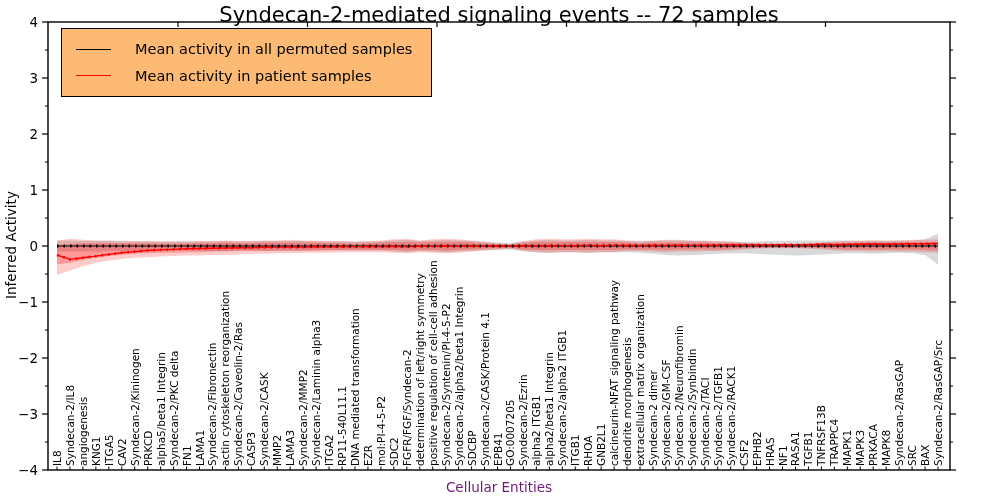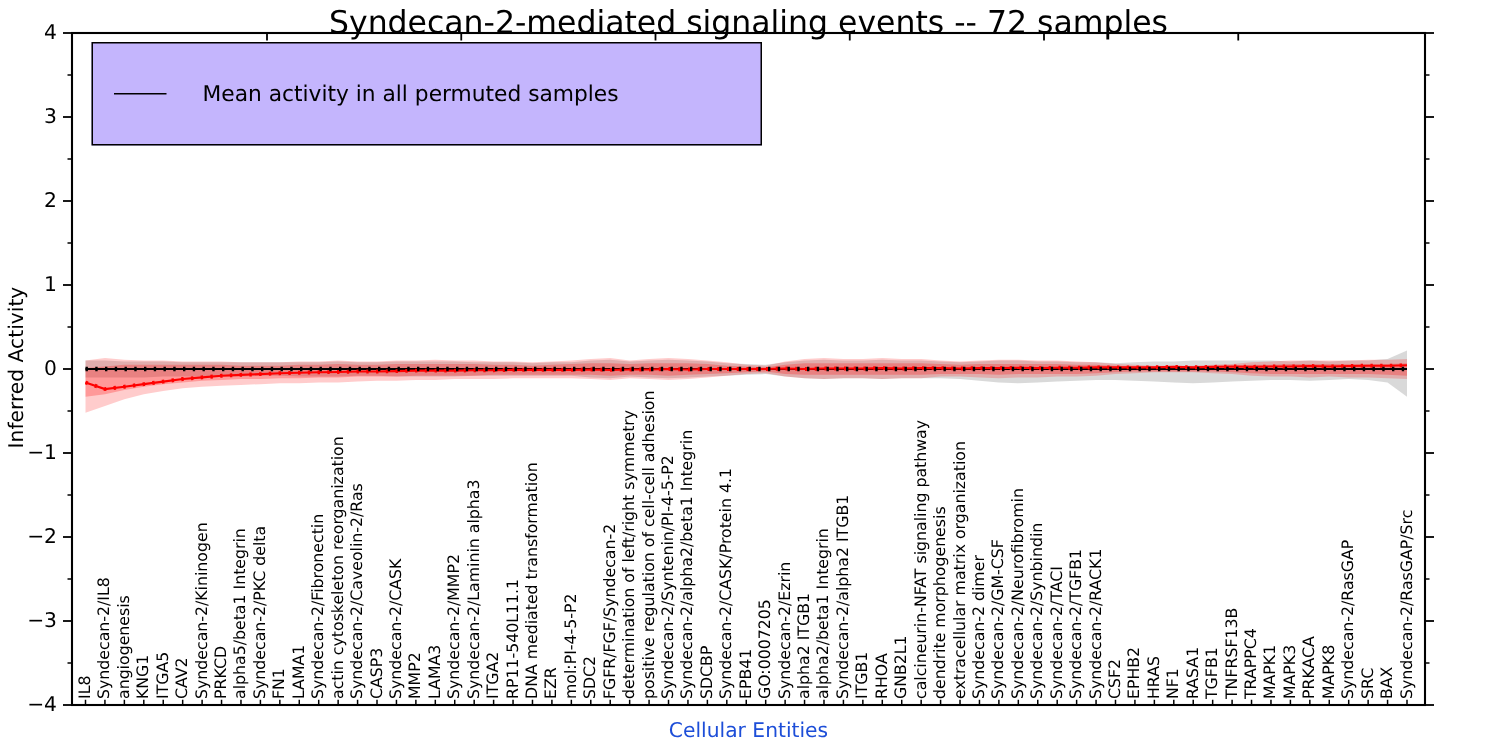--- a/index.html
+++ b/index.html
@@ -3,23 +3,23 @@
 <meta charset="utf-8">
 <style>
   html,body{margin:0;padding:0;background:#ffffff;}
   .fig{position:relative;width:1000px;height:500px;background:#ffffff;
        font-family:"DejaVu Sans","Liberation Sans",sans-serif;overflow:hidden;}
   .chart-title{position:absolute;left:48px;top:3px;width:902px;text-align:center;
        font-size:21px;color:#000;}
   .y-label{position:absolute;left:-139px;top:237px;width:300px;text-align:center;
        transform:rotate(-90deg);font-size:13.5px;color:#000;}
   .x-label{position:absolute;left:48px;top:479px;width:902px;text-align:center;
-       font-size:13.5px;color:#1d4ed8;}
-  .legend{position:absolute;left:61px;top:28px;width:447px;height:69px;
-       border:1.5px solid #000;background:#c4b5fd;box-sizing:border-box;z-index:5;
+       font-size:13.5px;color:#701a75;}
+  .legend{position:absolute;left:61px;top:28px;width:371px;height:69px;
+       border:1.5px solid #000;background:#fdba74;box-sizing:border-box;z-index:5;
        display:flex;flex-direction:column;justify-content:space-around;
        padding:7px 0 7px 14px;}
   .legend-row{display:flex;align-items:center;}
   .legend-line{width:35px;height:0;border-top:1.8px solid #000;margin-right:24px;flex:0 0 auto;}
   .legend-text{font-size:14.5px;color:#000;white-space:nowrap;}
   svg.chart{position:absolute;left:0;top:0;z-index:1;}
 </style>
 </head>
 <body>
 
@@ -224,14 +224,18 @@
       <line x1="912.0882352941177" y1="466.5" x2="912.0882352941177" y2="470" stroke="#000" stroke-width="1"></line>
       <line x1="925.0441176470588" y1="466.5" x2="925.0441176470588" y2="470" stroke="#000" stroke-width="1"></line>
       <line x1="938" y1="466.5" x2="938" y2="470" stroke="#000" stroke-width="1"></line>
     </svg>
 
   <div class="legend">
     <div class="legend-row">
       <span class="legend-line" style="border-top-color: rgb(0, 0, 0);"></span>
       <span class="legend-text">Mean activity in all permuted samples</span>
     </div>
+    <div class="legend-row">
+      <span class="legend-line" style="border-top-color: rgb(255, 0, 0);"></span>
+      <span class="legend-text">Mean activity in patient samples</span>
+    </div>
   </div>
 </div>
 
 </body></html>

